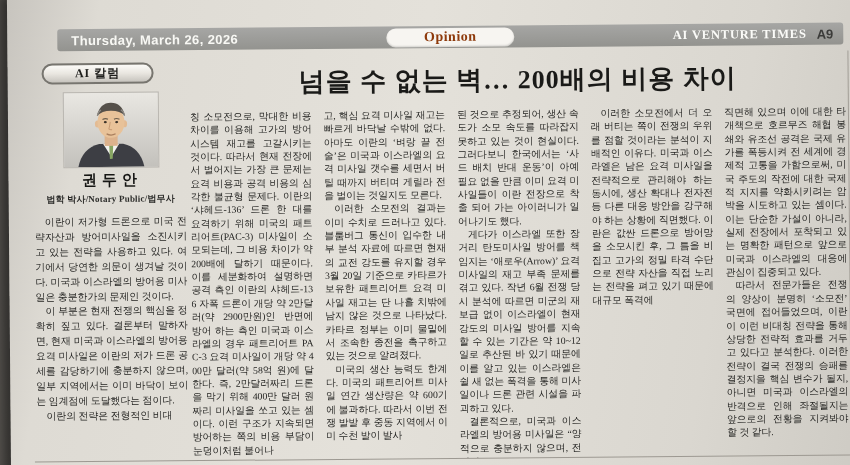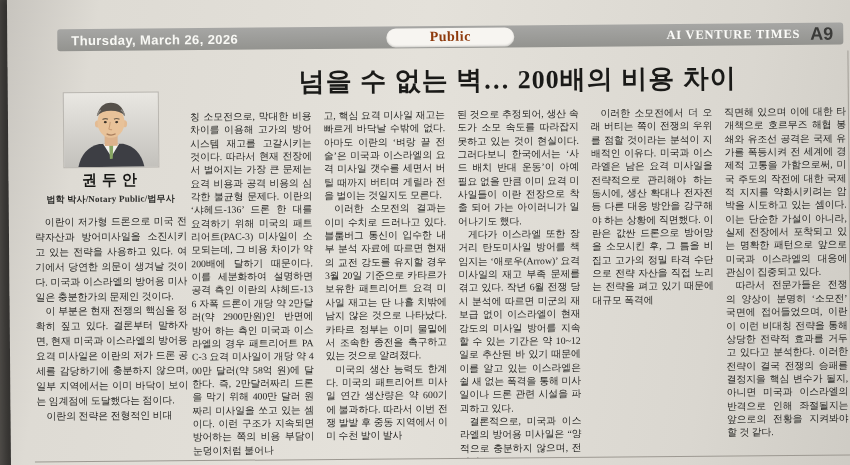--- a/index.html
+++ b/index.html
@@ -31,21 +31,21 @@
   }
   .opinion-pill {
     position:absolute; left:50%; top:1.5px; transform:translateX(-50%);
     width:128px; height:19px; background:#f7f5f1; border-radius:10px;
     display:flex; align-items:center; justify-content:center;
     box-shadow: inset 0 -1px 2px rgba(0,0,0,0.18);
   }
   .opinion-label { font-size:14px; font-weight:bold; color:#8e3a0c; letter-spacing:0.5px; }
   .header-right { margin-left:auto; display:flex; align-items:center; gap:10px; }
   .masthead-title { color:#fbfbf8; font-size:12.5px; font-weight:bold; letter-spacing:0.8px; }
-  .page-number { color:#3b3b39; font-family:"Liberation Sans","DejaVu Sans",sans-serif; font-size:18px; font-weight:bold; }
+  .page-number { color:#3b3b39; font-family:"Liberation Sans","DejaVu Sans",sans-serif; font-size:13px; font-weight:bold; }
 
   
   .ai-badge {
     position:absolute; left:34px; top:60px; width:112px; height:21px;
     background: linear-gradient(#fcfbf8 0%, #e9e6e0 50%, #c7c4be 100%);
     border:2px solid #77756f; border-radius:12px;
     display:flex; align-items:center; justify-content:center;
   }
   .ai-badge-label { font-size:12px; font-weight:bold; color:#1e1e1c; letter-spacing:1px; }
 
@@ -90,28 +90,31 @@
 </style>
 </head>
 <body>
 
 <div class="paper">
   <div class="sheet">
 
     <div class="header-bar">
       <span class="date-text">Thursday, March 26, 2026</span>
       <div class="opinion-pill">
-        <span class="opinion-label">Public</span>
+        <span class="opinion-label">Opinion</span>
       </div>
       <div class="header-right">
         <span class="masthead-title">AI VENTURE TIMES</span>
         <span class="page-number">A9</span>
       </div>
     </div>
 
+    <div class="ai-badge">
+      <span class="ai-badge-label">AI 칼럼</span>
+    </div>
 
     <div class="author-photo">
       <svg width="94" height="74" viewBox="0 0 94 74" xmlns="http://www.w3.org/2000/svg">
         <defs>
           <linearGradient id="bgy" x1="0" y1="0" x2="0" y2="1">
             <stop offset="0" stop-color="#e9e7e2"></stop>
               <stop offset="1" stop-color="#c3c1bc"></stop>
           </linearGradient>
         </defs>
         <rect x="0" y="0" width="94" height="74" fill="url(#bgy)"></rect>

